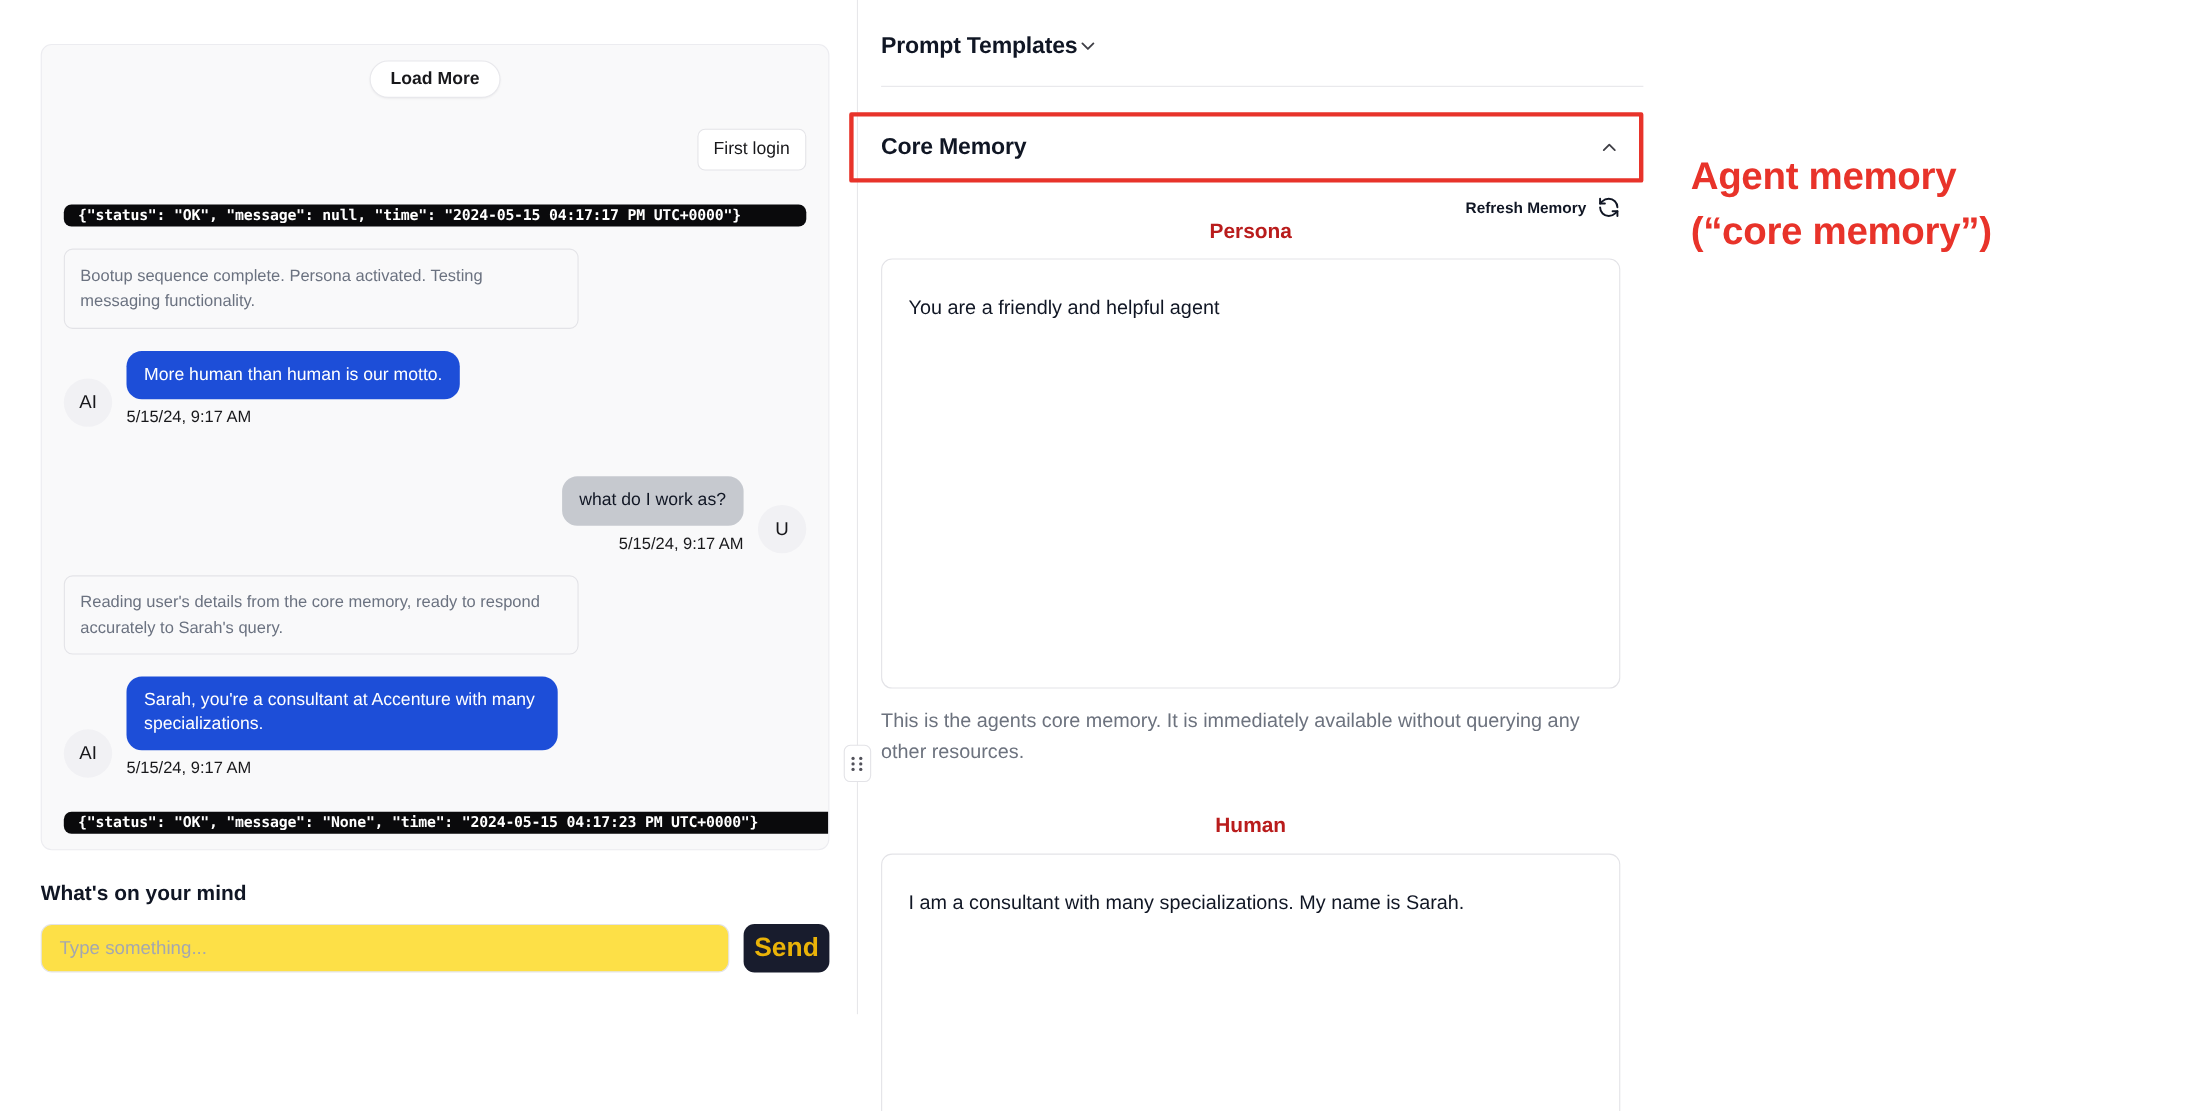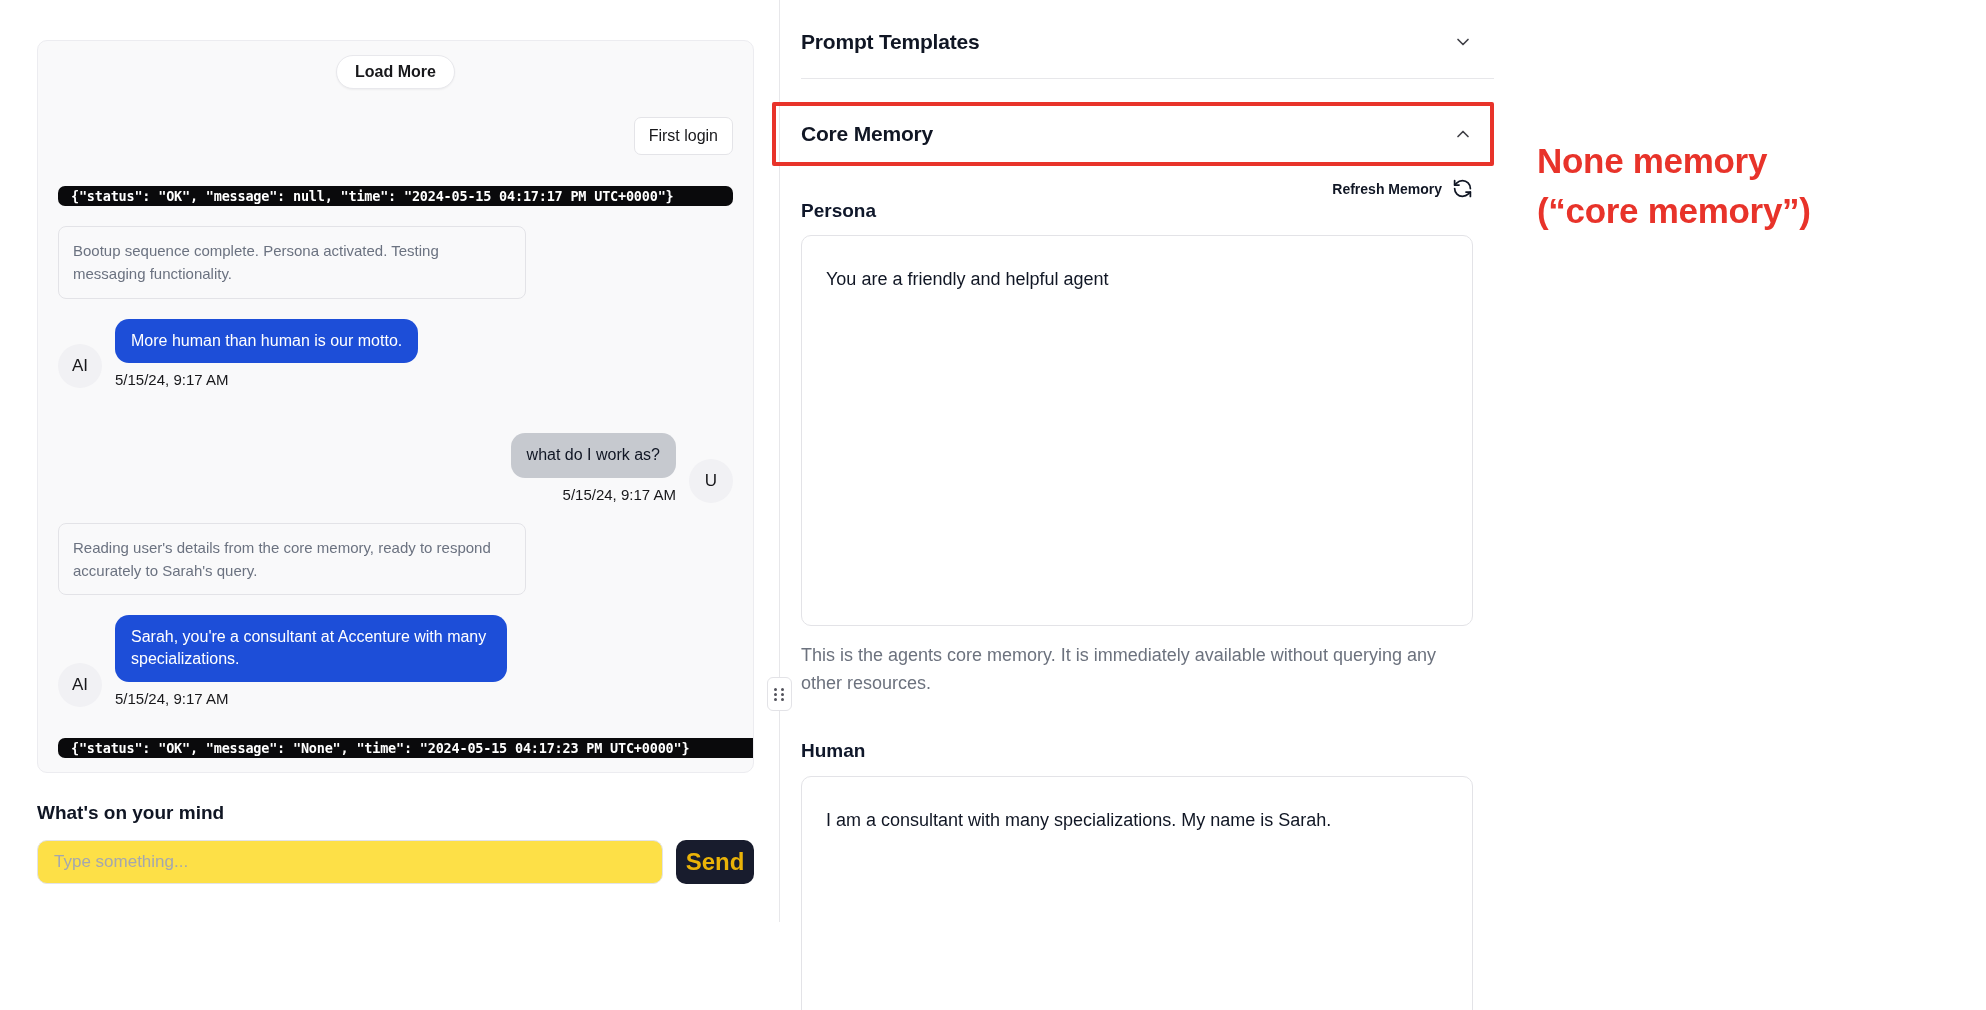--- a/index.html
+++ b/index.html
@@ -69,31 +69,31 @@
     cursor: pointer; }
 
   
   .drag-handle { position: absolute; left: -13px; top: 677px; width: 25px; height: 34px;
     background: #ffffff; border: 1px solid #e3e3e7; border-radius: 6px; display: flex;
     align-items: center; justify-content: center; cursor: col-resize; z-index: 5; }
   .drag-handle .dots { display: grid; grid-template-columns: repeat(2, 4px); gap: 2px 3px; }
   .drag-handle .dots i { width: 3px; height: 3px; border-radius: 50%; background: #52525b; }
 
   
-  .section-row { display: flex; justify-content: space-between; align-items: center; cursor: pointer; }
+  .section-row { display: flex; justify-content: flex-start; align-items: center; cursor: pointer; }
   .prompt-templates-row { padding: 30px 0 24px; border-bottom: 1px solid #e7e7ea; margin-right: -21px; padding-right: 21px; }
   .section-title { font-size: 21px; font-weight: 700; color: #101624; letter-spacing: -0.2px; }
   .chevron { color: #3f3f46; display: flex; }
   .core-memory-box { margin: 23px -21px 0 -29px; border: 4px solid #e8332a; border-radius: 2px;
     padding: 16px 17px 16px 25px; display: flex; justify-content: space-between; align-items: center;
     cursor: pointer; }
   .refresh-row { margin-top: 12px; display: flex; justify-content: flex-end; align-items: center;
     gap: 10px; cursor: pointer; }
   .refresh-label { font-size: 14px; font-weight: 700; color: #101624; }
-  .field-label { font-size: 19px; font-weight: 700; color: #0f172a; }
+  .field-label { font-size: 19px; font-weight: 700; color: #b91c1c; text-align: center; }
   .persona-label { margin-top: 1px; }
   .memory-textarea { display: block; width: 100%; border: 1px solid #e3e3e7; border-radius: 10px;
     background: #ffffff; resize: none; outline: none; font-family: "Liberation Sans", sans-serif;
     font-size: 18px; color: #101624; padding: 30px 24px 20px; line-height: 1.5; }
   .persona-textarea { margin-top: 13px; height: 391px; }
   .memory-description { margin-top: 16px; font-size: 18px; line-height: 1.55; color: #6c727e;
     max-width: 640px; }
   .human-label { margin-top: 42px; }
   .human-textarea { margin-top: 14px; height: 260px; }
 
@@ -216,15 +216,15 @@
 
       <div class="memory-description">This is the agents core memory. It is immediately available without querying any other resources.</div>
 
       <div class="field-label human-label">Human</div>
       <textarea class="memory-textarea human-textarea" style="">I am a consultant with many specializations. My name is Sarah.</textarea>
     </div>
   </div>
 </div>
 
 <div class="annotation">
-  <div>None memory</div>
+  <div>Agent memory</div>
   <div>(“core memory”)</div>
 </div>
 
 </body></html>

